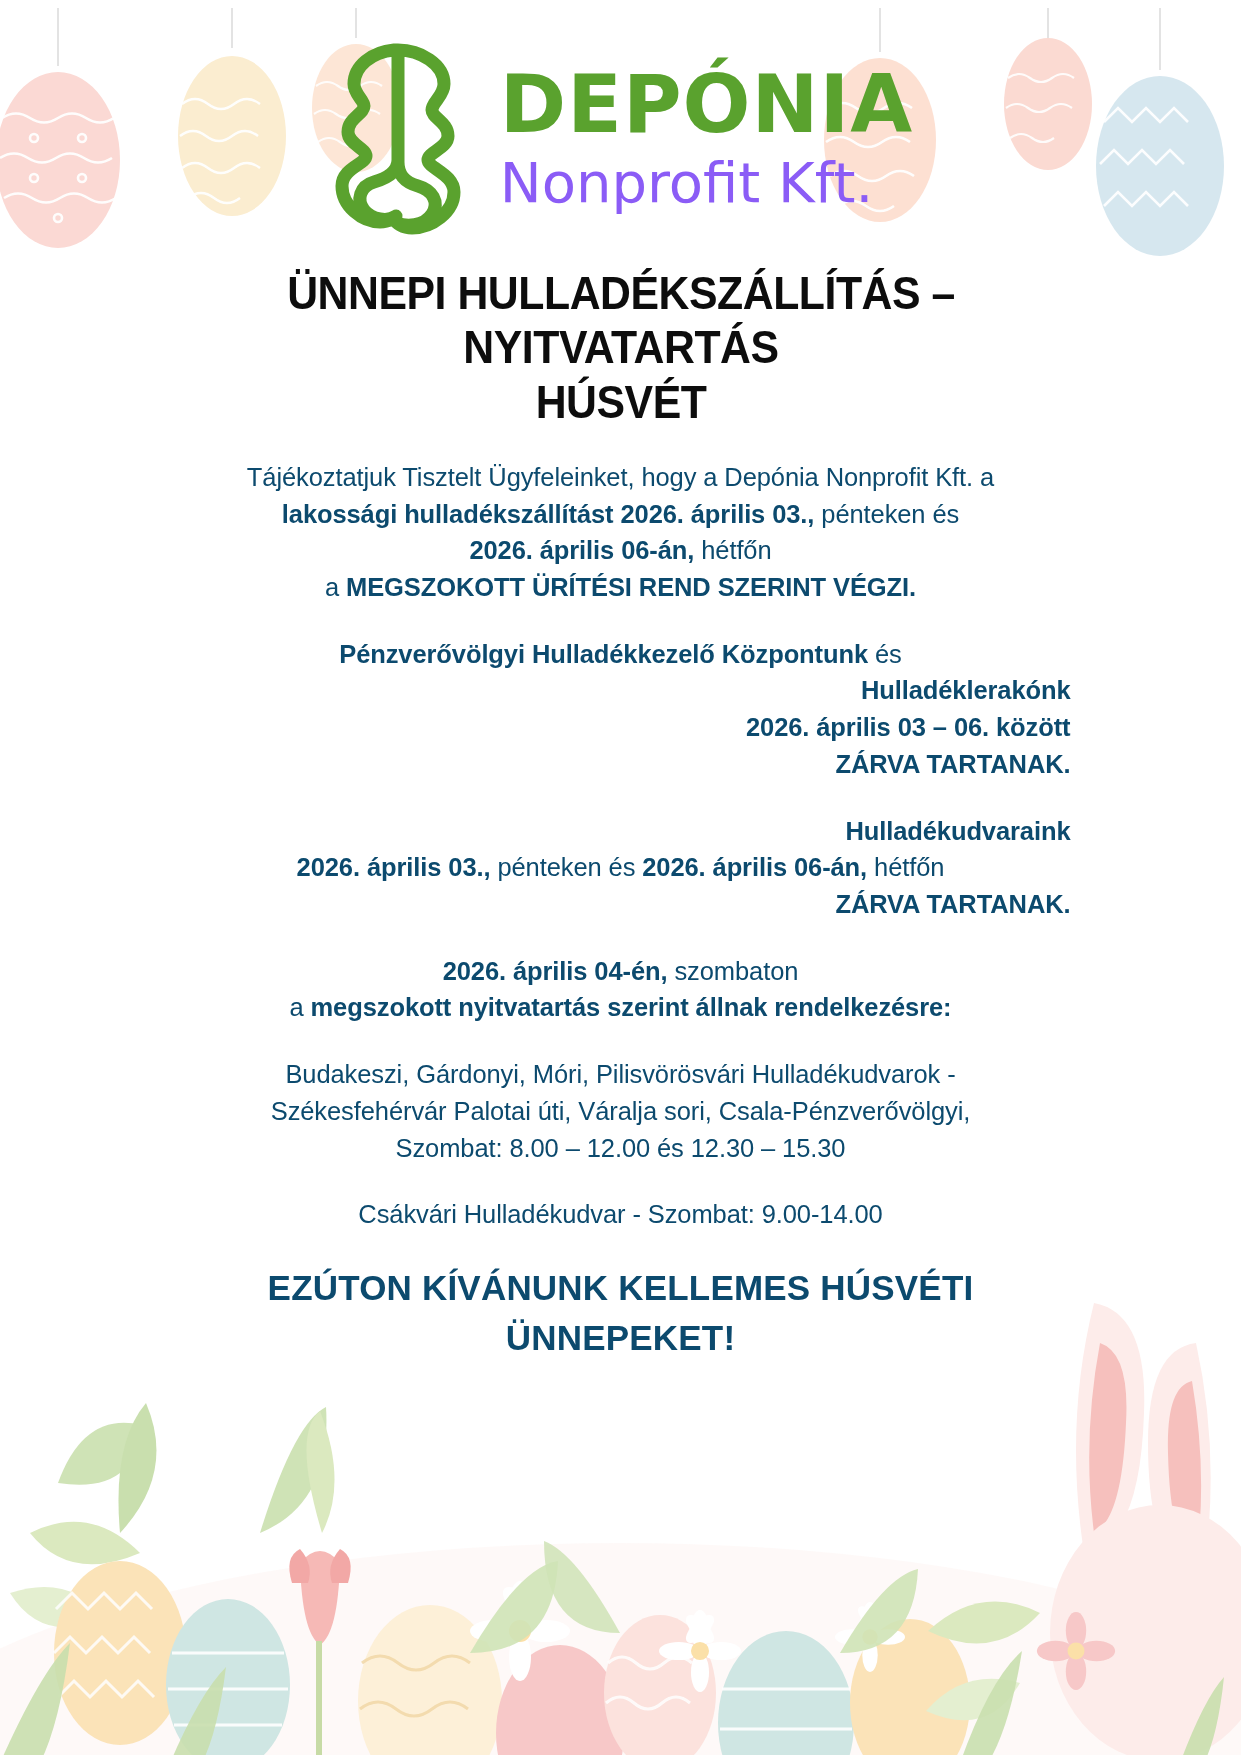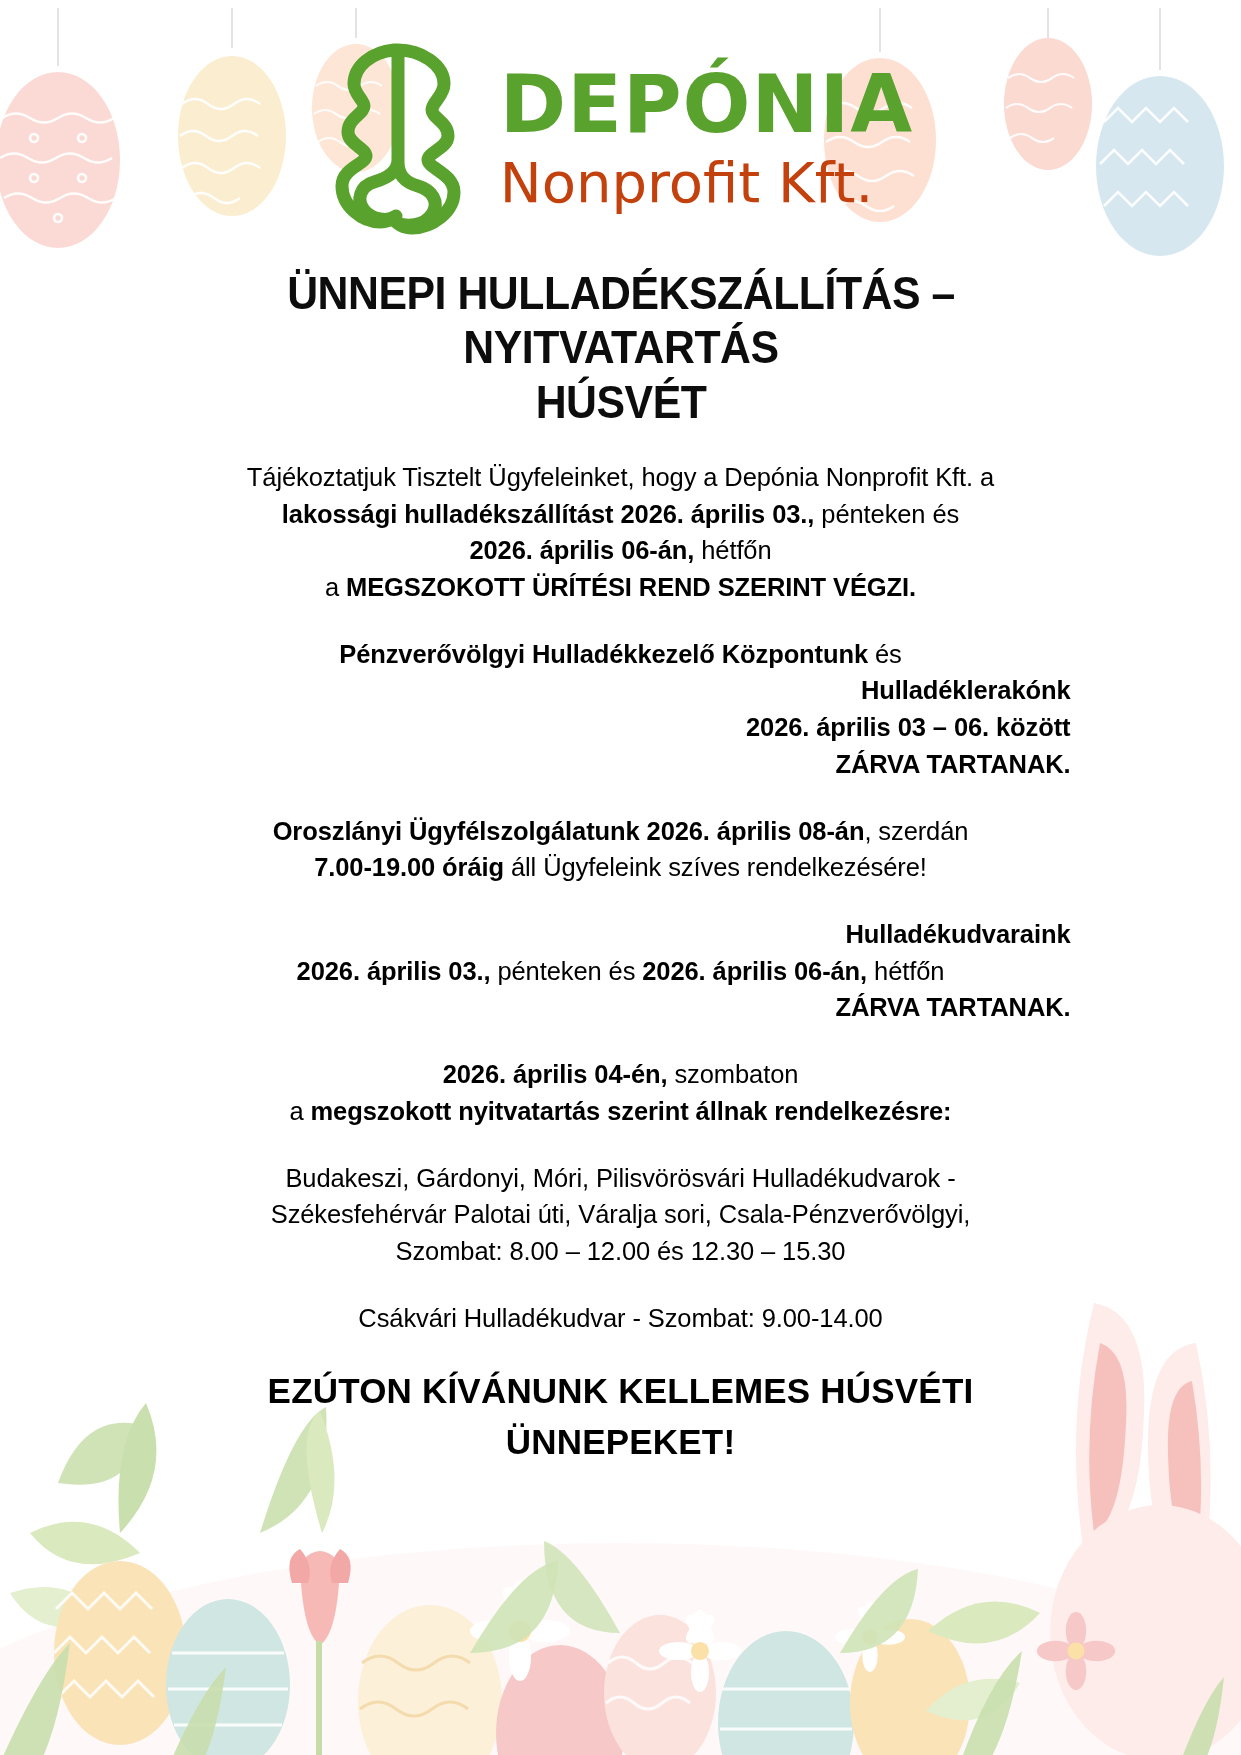--- a/index.html
+++ b/index.html
@@ -74,21 +74,21 @@
     font-weight: bold;
     font-size: 80px;
     letter-spacing: 1px;
     color: #5aa22e;
     line-height: 1.0;
   }
   .logo-sub {
     font-family: "DejaVu Sans", sans-serif;
     font-weight: normal;
     font-size: 56px;
-    color: #c2410c;
+    color: #8b5cf6;
     line-height: 1.15;
     margin-top: 6px;
     letter-spacing: 0px;
   }
 
   .title {
     text-align: center;
     font-family: "Liberation Sans Narrow", "Liberation Sans", sans-serif;
     font-weight: bold;
     font-size: 46px;
@@ -97,21 +97,21 @@
     letter-spacing: -0.5px;
     margin: 8px auto 0 auto;
     width: 1020px;
     transform: scaleX(0.93);
   }
 
   .body {
     width: 900px;
     margin: 0 auto;
     text-align: center;
-    color: #000000;
+    color: #0c4a6e;
     font-size: 25.5px;
     line-height: 1.44;
     letter-spacing: -0.1px;
   }
   .body p {
     margin: 0;
   }
   .para {
     margin-top: 30px !important;
   }
@@ -384,24 +384,20 @@
       </div>
 
 
       <div class="para" style="margin-top:54px;">
         <p><span class="b">Pénzverővölgyi Hulladékkezelő Központunk</span><span> és</span></p>
         <p class="b">Hulladéklerakónk</p>
         <p class="b">2026. április 03 – 06. között</p>
         <p class="b">ZÁRVA TARTANAK.</p>
       </div>
 
-      <div class="para" style="margin-top:46px;">
-        <p><span class="b">Oroszlányi Ügyfélszolgálatunk 2026. április 08-án</span><span>, szerdán</span></p>
-        <p><span class="b">7.00-19.00 óráig</span><span> áll Ügyfeleink szíves rendelkezésére!</span></p>
-      </div>
 
       <div class="para" style="margin-top:50px;">
         <p class="b">Hulladékudvaraink</p>
         <p><span class="b">2026. április 03.,</span><span> pénteken és </span><span class="b">2026. április 06-án,</span><span> hétfőn</span></p>
         <p class="b">ZÁRVA TARTANAK.</p>
       </div>
 
       <div class="para" style="margin-top:52px;">
         <p><span class="b">2026. április 04-én,</span><span> szombaton</span></p>
         <p><span>a </span><span class="b">megszokott nyitvatartás szerint állnak rendelkezésre:</span></p>

